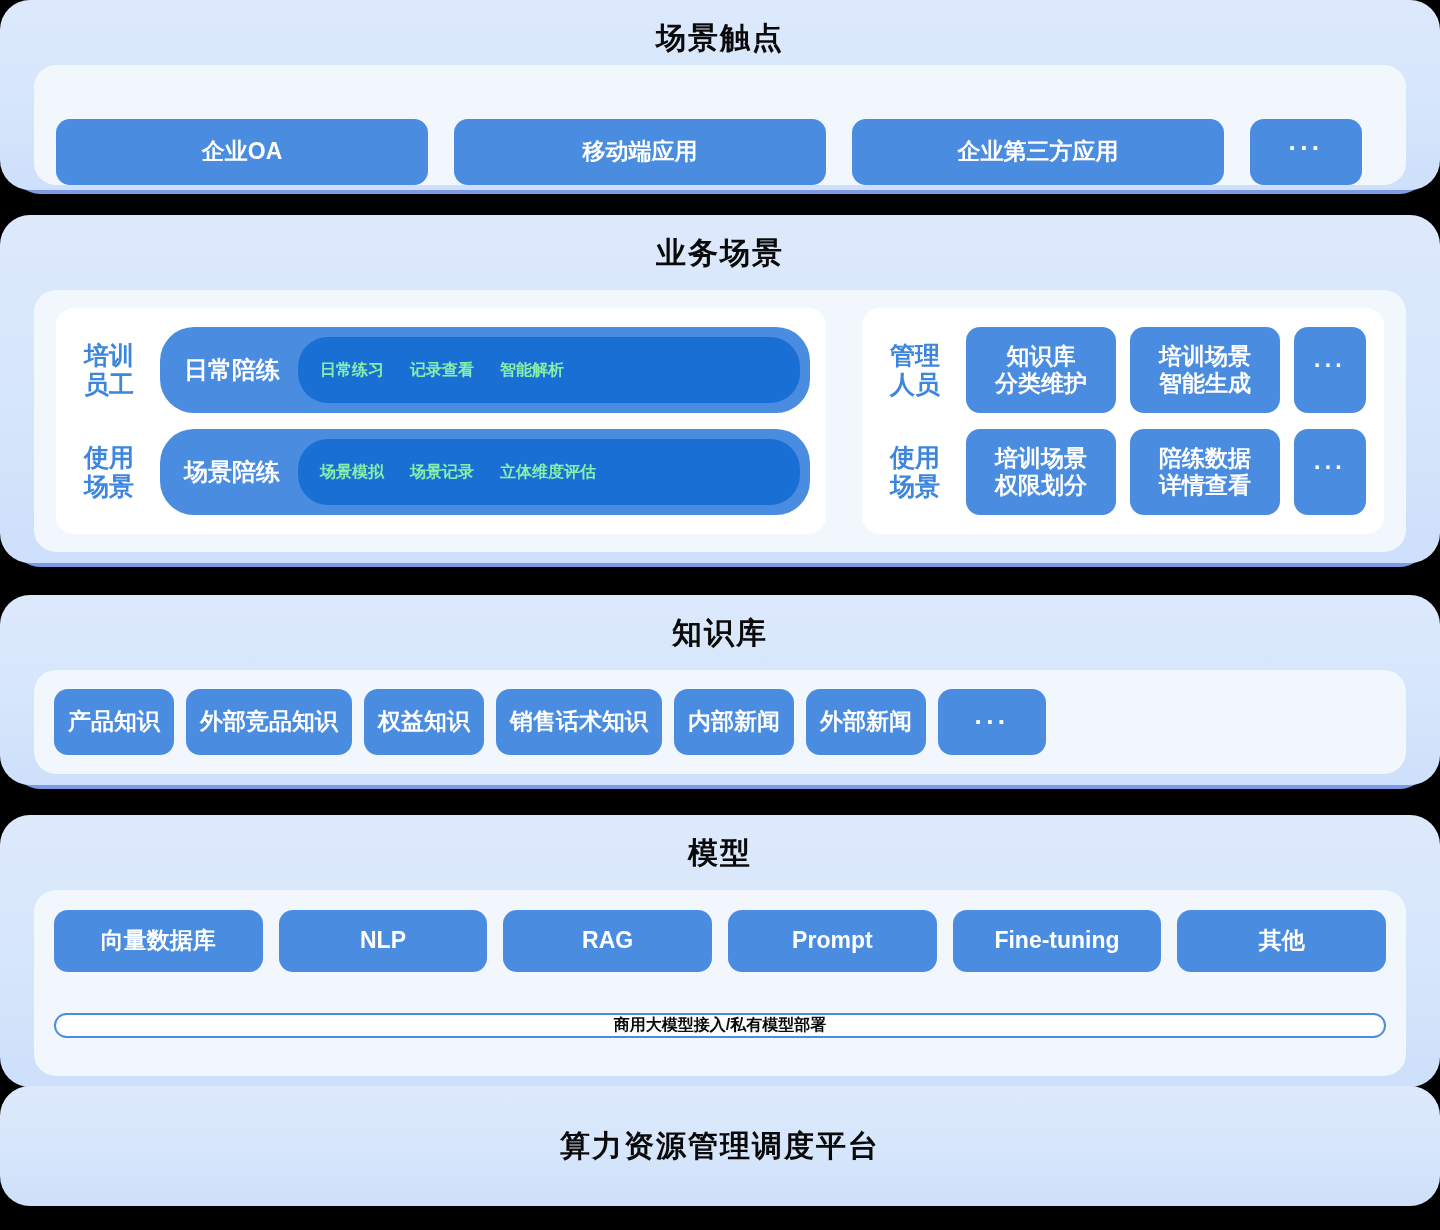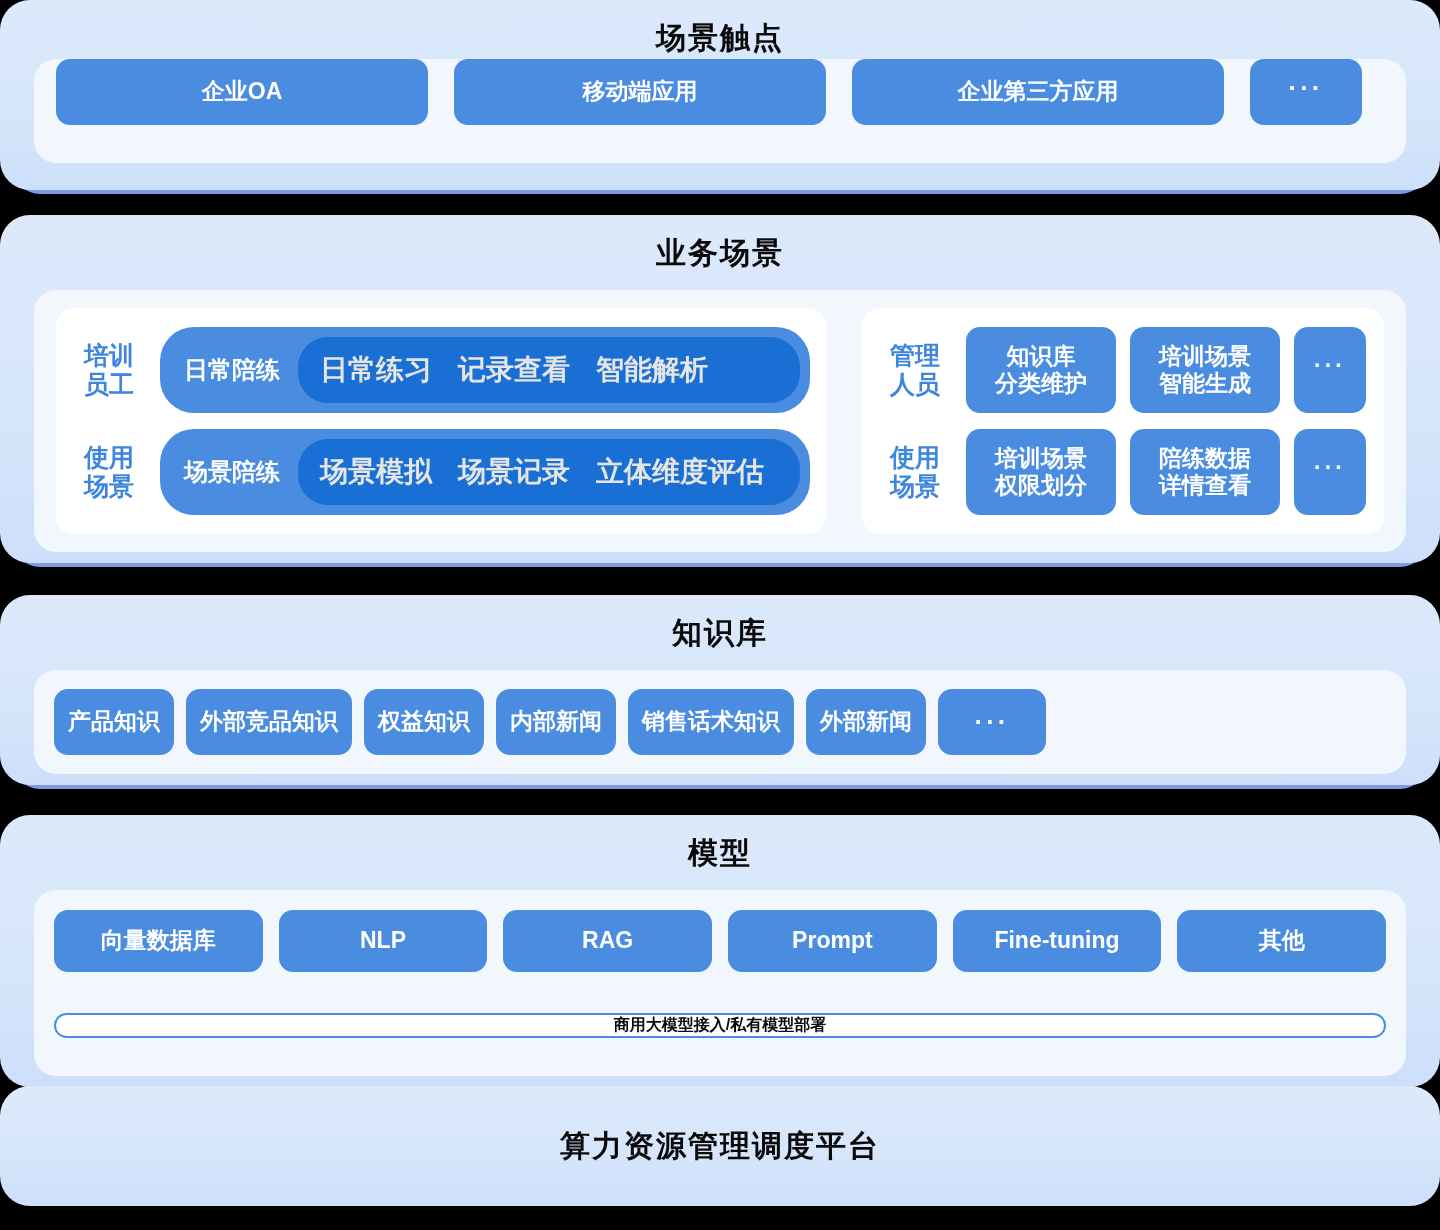--- a/index.html
+++ b/index.html
@@ -86,24 +86,24 @@
     letter-spacing: 3px;
     padding-bottom: 8px;
   }
 
   
   #sec-touch { top: 0px; }
   #sec-touch .panel { height: 190px; padding: 18px 0 0 0; }
   #sec-touch .shadow-bar { top: 168px; }
   #sec-touch .shadow-bar.mid { top: 162px; }
   .touch-card {
-    margin: 0 34px 0 34px;
-    height: 104px;
-    display: flex;
-    align-items: flex-start;
+    margin: 6px 34px 0 34px;
+    height: 120px;
+    display: flex;
+    align-items: flex-end;
     padding: 0 22px;
     gap: 26px;
   }
   .touch-card .chip { height: 66px; }
   .touch-card .chip:nth-child(1) { width: 372px; }
   .touch-card .chip:nth-child(2) { width: 372px; }
   .touch-card .chip:nth-child(3) { width: 372px; }
   .touch-card .chip:nth-child(4) { width: 112px; }
 
   
@@ -171,22 +171,22 @@
     border-radius: 30px;
     height: 66px;
     display: flex;
     align-items: center;
     justify-content: flex-start;
     gap: 26px;
     padding: 0 22px;
     box-sizing: border-box;
   }
   .pill-inner span {
-    color: #e5e5e5;
-    font-size: 28px;
+    color: #86efac;
+    font-size: 16px;
     font-weight: bold;
     white-space: nowrap;
   }
 
   
   .biz-row .chip { height: 86px; font-size: 23px; }
   .biz-row .chip.wide { width: 150px; }
   .biz-row .chip.dots { width: 72px; flex: none; }
 
   
@@ -359,22 +359,22 @@
 
   <div class="layer" id="sec-kb">
     <div class="shadow-bar mid"></div>
     <div class="shadow-bar"></div>
     <div class="panel">
       <div class="panel-title">知识库</div>
       <div class="inner-card kb-card">
         <div class="chip">产品知识</div>
         <div class="chip">外部竞品知识</div>
         <div class="chip">权益知识</div>
+        <div class="chip">销售话术知识</div>
         <div class="chip">内部新闻</div>
-        <div class="chip">销售话术知识</div>
         <div class="chip">外部新闻</div>
         <div class="chip dots">···</div>
       </div>
     </div>
   </div>
 
   <div class="layer" id="sec-model">
     <div class="shadow-bar mid"></div>
     <div class="shadow-bar"></div>
     <div class="panel">

